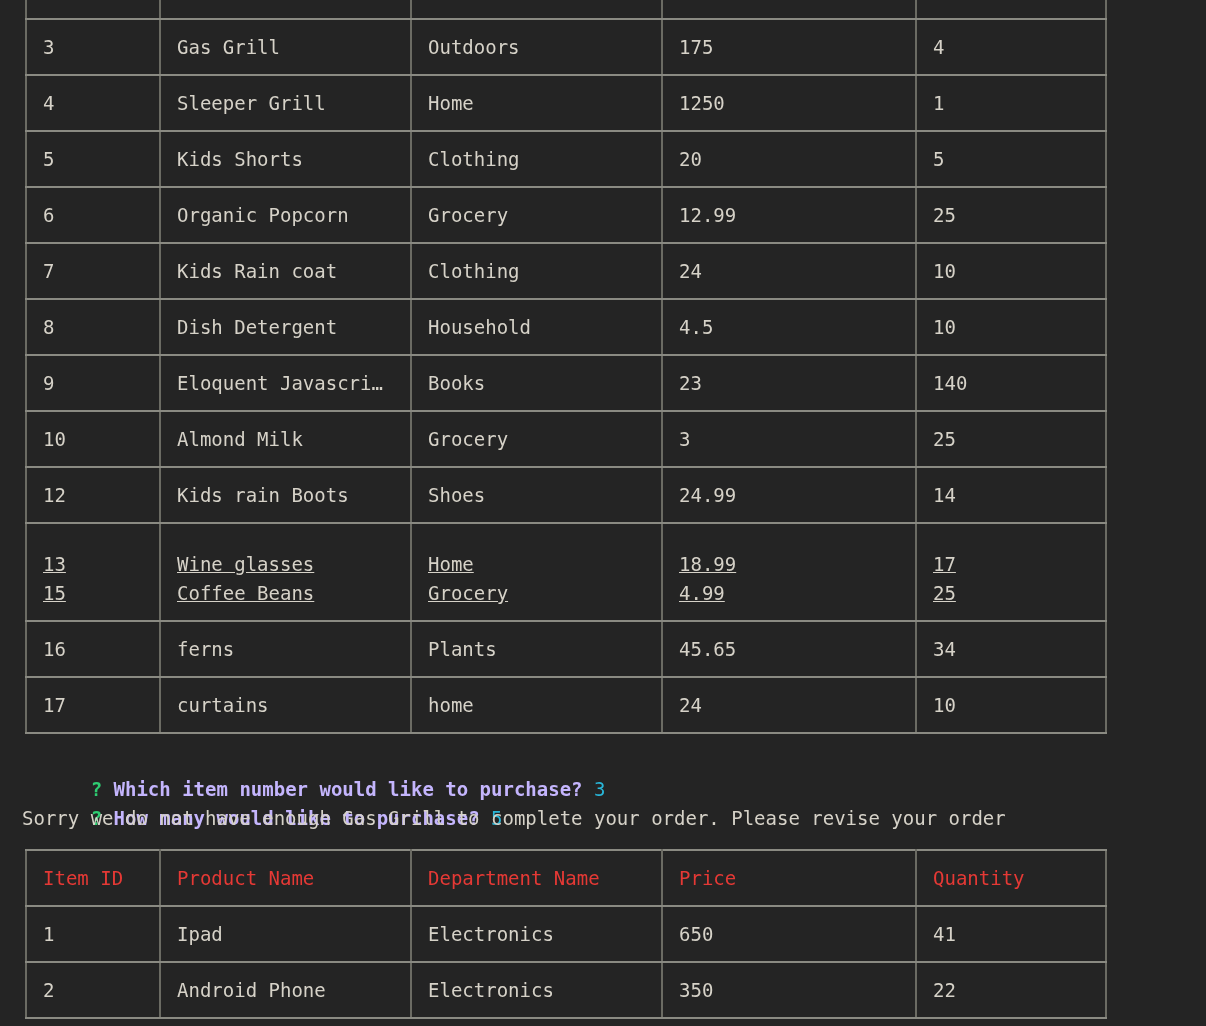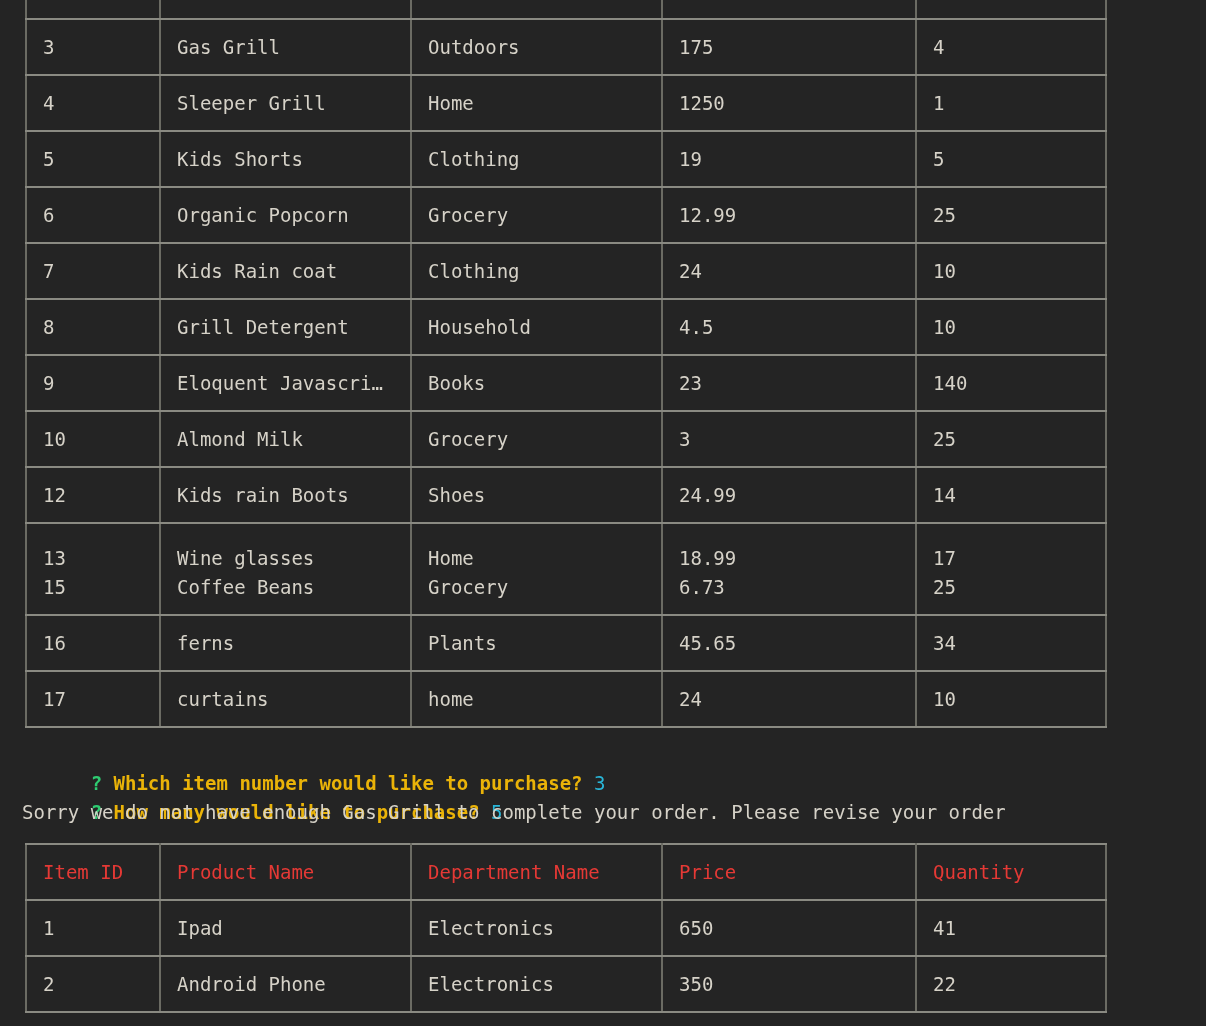--- a/index.html
+++ b/index.html
@@ -62,35 +62,36 @@
   .clipped-top td {
     height: 18px;
     border-top: none;
     padding: 0;
   }
 
   
   .stacked td {
     height: 82px;
     line-height: 29px;
-    padding-top: 8px;
+    padding-top: 14px;
+    text-decoration: underline;
   }
   .stacked .line { display: block; }
 
   
   .prompt-block {
     margin: 12px 0 0 22px;
   }
   .prompt-line {
     height: 29px;
     line-height: 29px;
     white-space: pre;
   }
   .q-mark   { color: #2ecc71; font-weight: bold; }
-  .q-text   { color: #eab308; font-weight: bold; }
+  .q-text   { color: #c4b5fd; font-weight: bold; }
   .q-answer { color: #29b6d8; }
   .msg-line {
     height: 29px;
     line-height: 29px;
     white-space: pre;
     color: #d6d2c8;
     margin-top: 0;
   }
 
   .table-gap { height: 16px; }
@@ -129,40 +130,40 @@
         <td>4</td>
         <td>Sleeper Grill</td>
         <td>Home</td>
         <td>1250</td>
         <td>1</td>
       </tr>
       <tr>
         <td>5</td>
         <td>Kids Shorts</td>
         <td>Clothing</td>
-        <td>19</td>
+        <td>20</td>
         <td>5</td>
       </tr>
       <tr>
         <td>6</td>
         <td>Organic Popcorn</td>
         <td>Grocery</td>
         <td>12.99</td>
         <td>25</td>
       </tr>
       <tr>
         <td>7</td>
         <td>Kids Rain coat</td>
         <td>Clothing</td>
         <td>24</td>
         <td>10</td>
       </tr>
       <tr>
         <td>8</td>
-        <td>Grill Detergent</td>
+        <td>Dish Detergent</td>
         <td>Household</td>
         <td>4.5</td>
         <td>10</td>
       </tr>
       <tr>
         <td>9</td>
         <td>Eloquent Javascri…</td>
         <td>Books</td>
         <td>23</td>
         <td>140</td>
@@ -190,21 +191,21 @@
         <td>
           <span class="line">Wine glasses</span>
           <span class="line">Coffee Beans</span>
         </td>
         <td>
           <span class="line">Home</span>
           <span class="line">Grocery</span>
         </td>
         <td>
           <span class="line">18.99</span>
-          <span class="line">6.73</span>
+          <span class="line">4.99</span>
         </td>
         <td>
           <span class="line">17</span>
           <span class="line">25</span>
         </td>
       </tr>
 
       <tr>
         <td>16</td>
         <td>ferns</td>

